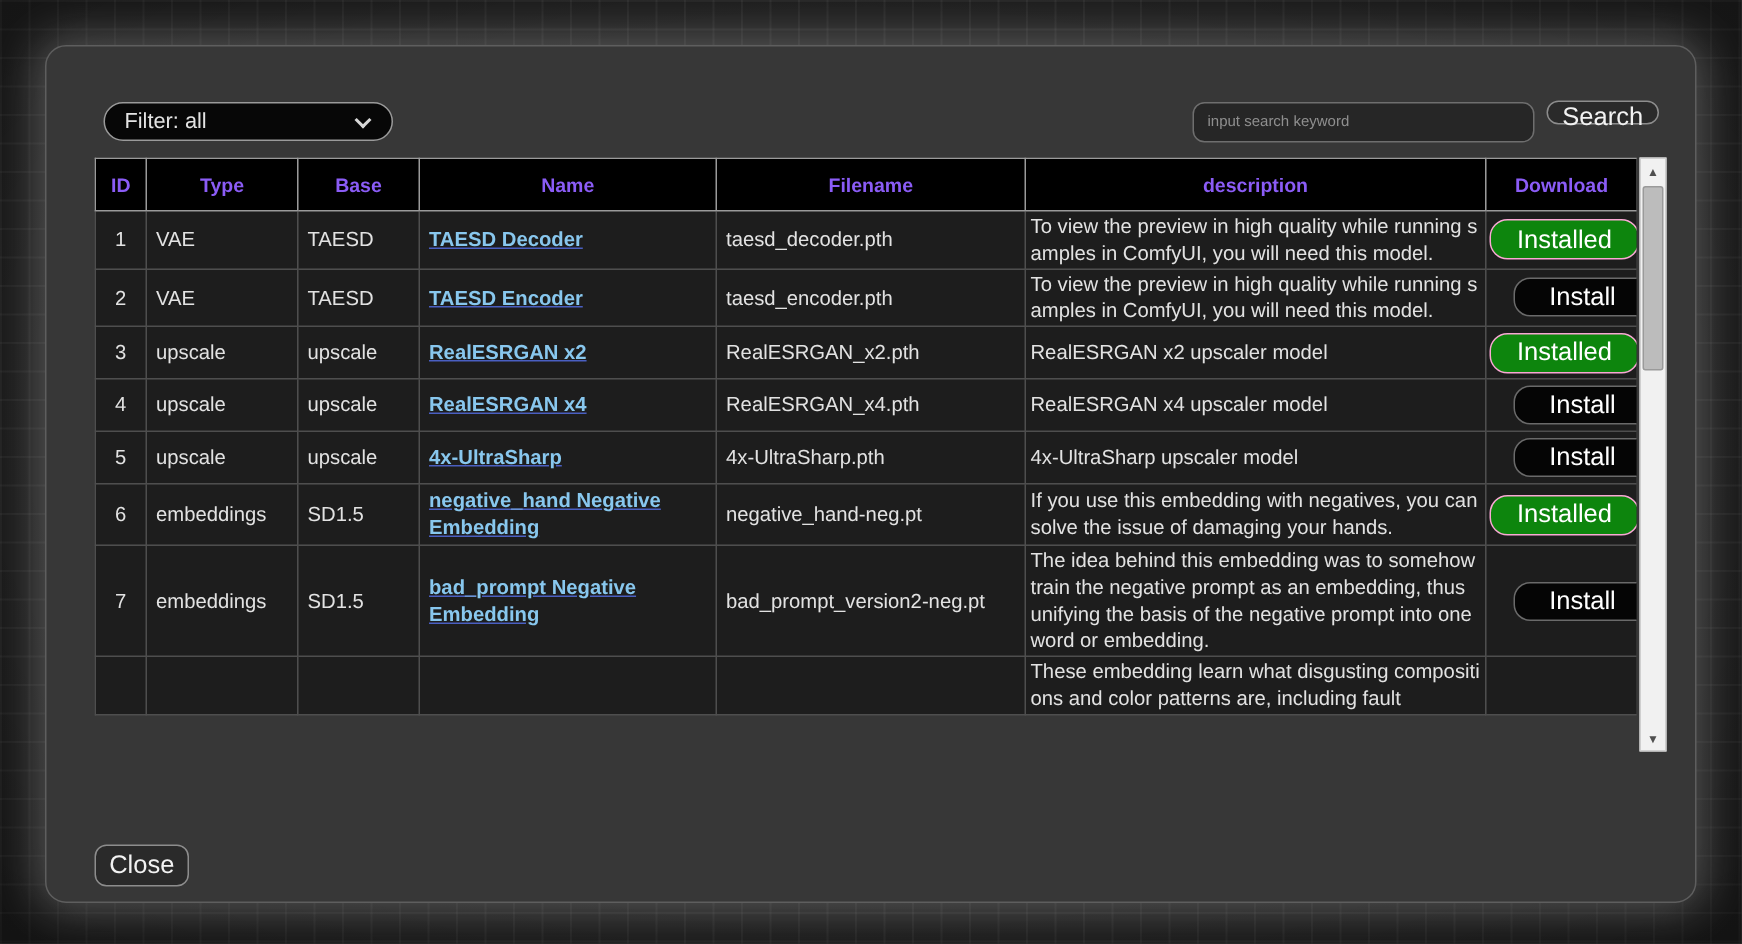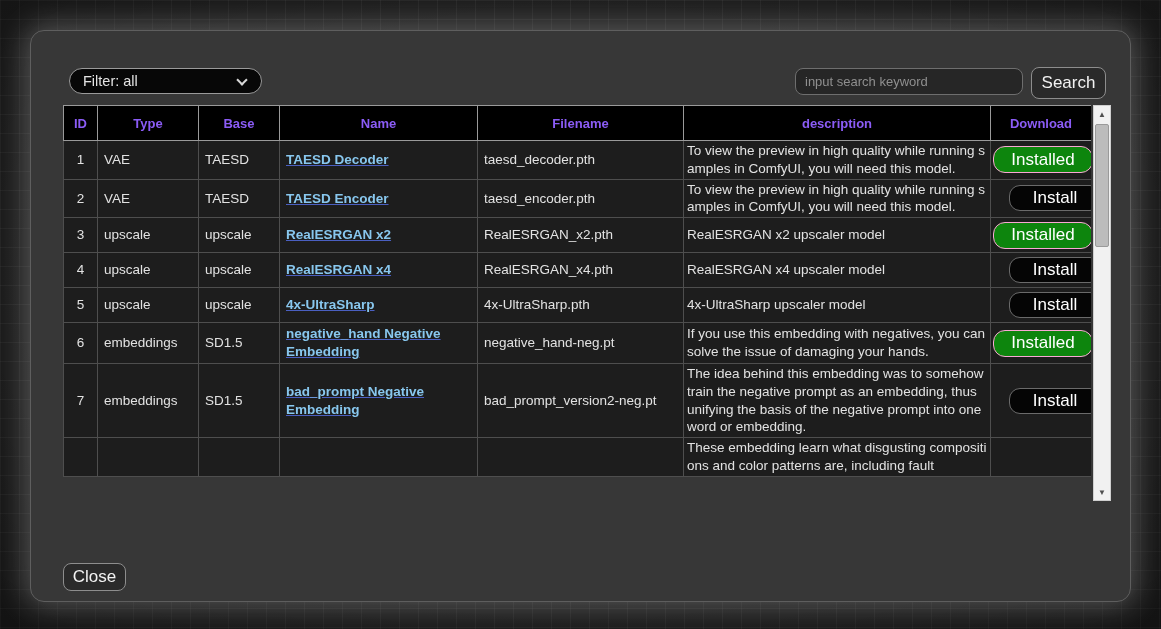--- a/index.html
+++ b/index.html
@@ -33,30 +33,30 @@
     padding:0 28px 0 13px; cursor:pointer;
   }
   .filter-select .chev {
     position:absolute; right:15px; top:7px; width:8px; height:8px;
     border-right:2.4px solid #d8d8d8; border-bottom:2.4px solid #d8d8d8;
     transform:rotate(45deg);
   }
   .search-input {
     position:absolute; left:764px; top:37px; width:228px; height:27px;
     background:#262626; border:1px solid #6e6e6e; border-radius:8px;
-    color:#dddddd; font-size:13px; padding:0 9px;
+    color:#dddddd; font-size:10px; padding:0 9px;
     font-family:"Liberation Sans", sans-serif;
   }
   .search-input::placeholder { color:#8f8f8f; }
   .btn-plain {
     background:#2a2a2a; border:1px solid #8d8d8d; border-radius:8px;
     color:#f2f2f2; font-size:17px; font-family:"Liberation Sans", sans-serif;
     cursor:pointer;
   }
-  .search-btn { position:absolute; left:1000px; top:36px; width:75px; height:32px; }
+  .search-btn { position:absolute; left:1000px; top:36px; width:75px; height:16px; }
   .close-btn  { position:absolute; left:32px; top:532px; width:63px; height:28px; }
 
   
   .table-viewport {
     position:absolute; left:32px; top:74px; width:1028px; height:396px;
     overflow:hidden;
   }
   table.models {
     width:1028px; border-collapse:collapse; table-layout:fixed;
     font-size:13.5px;

